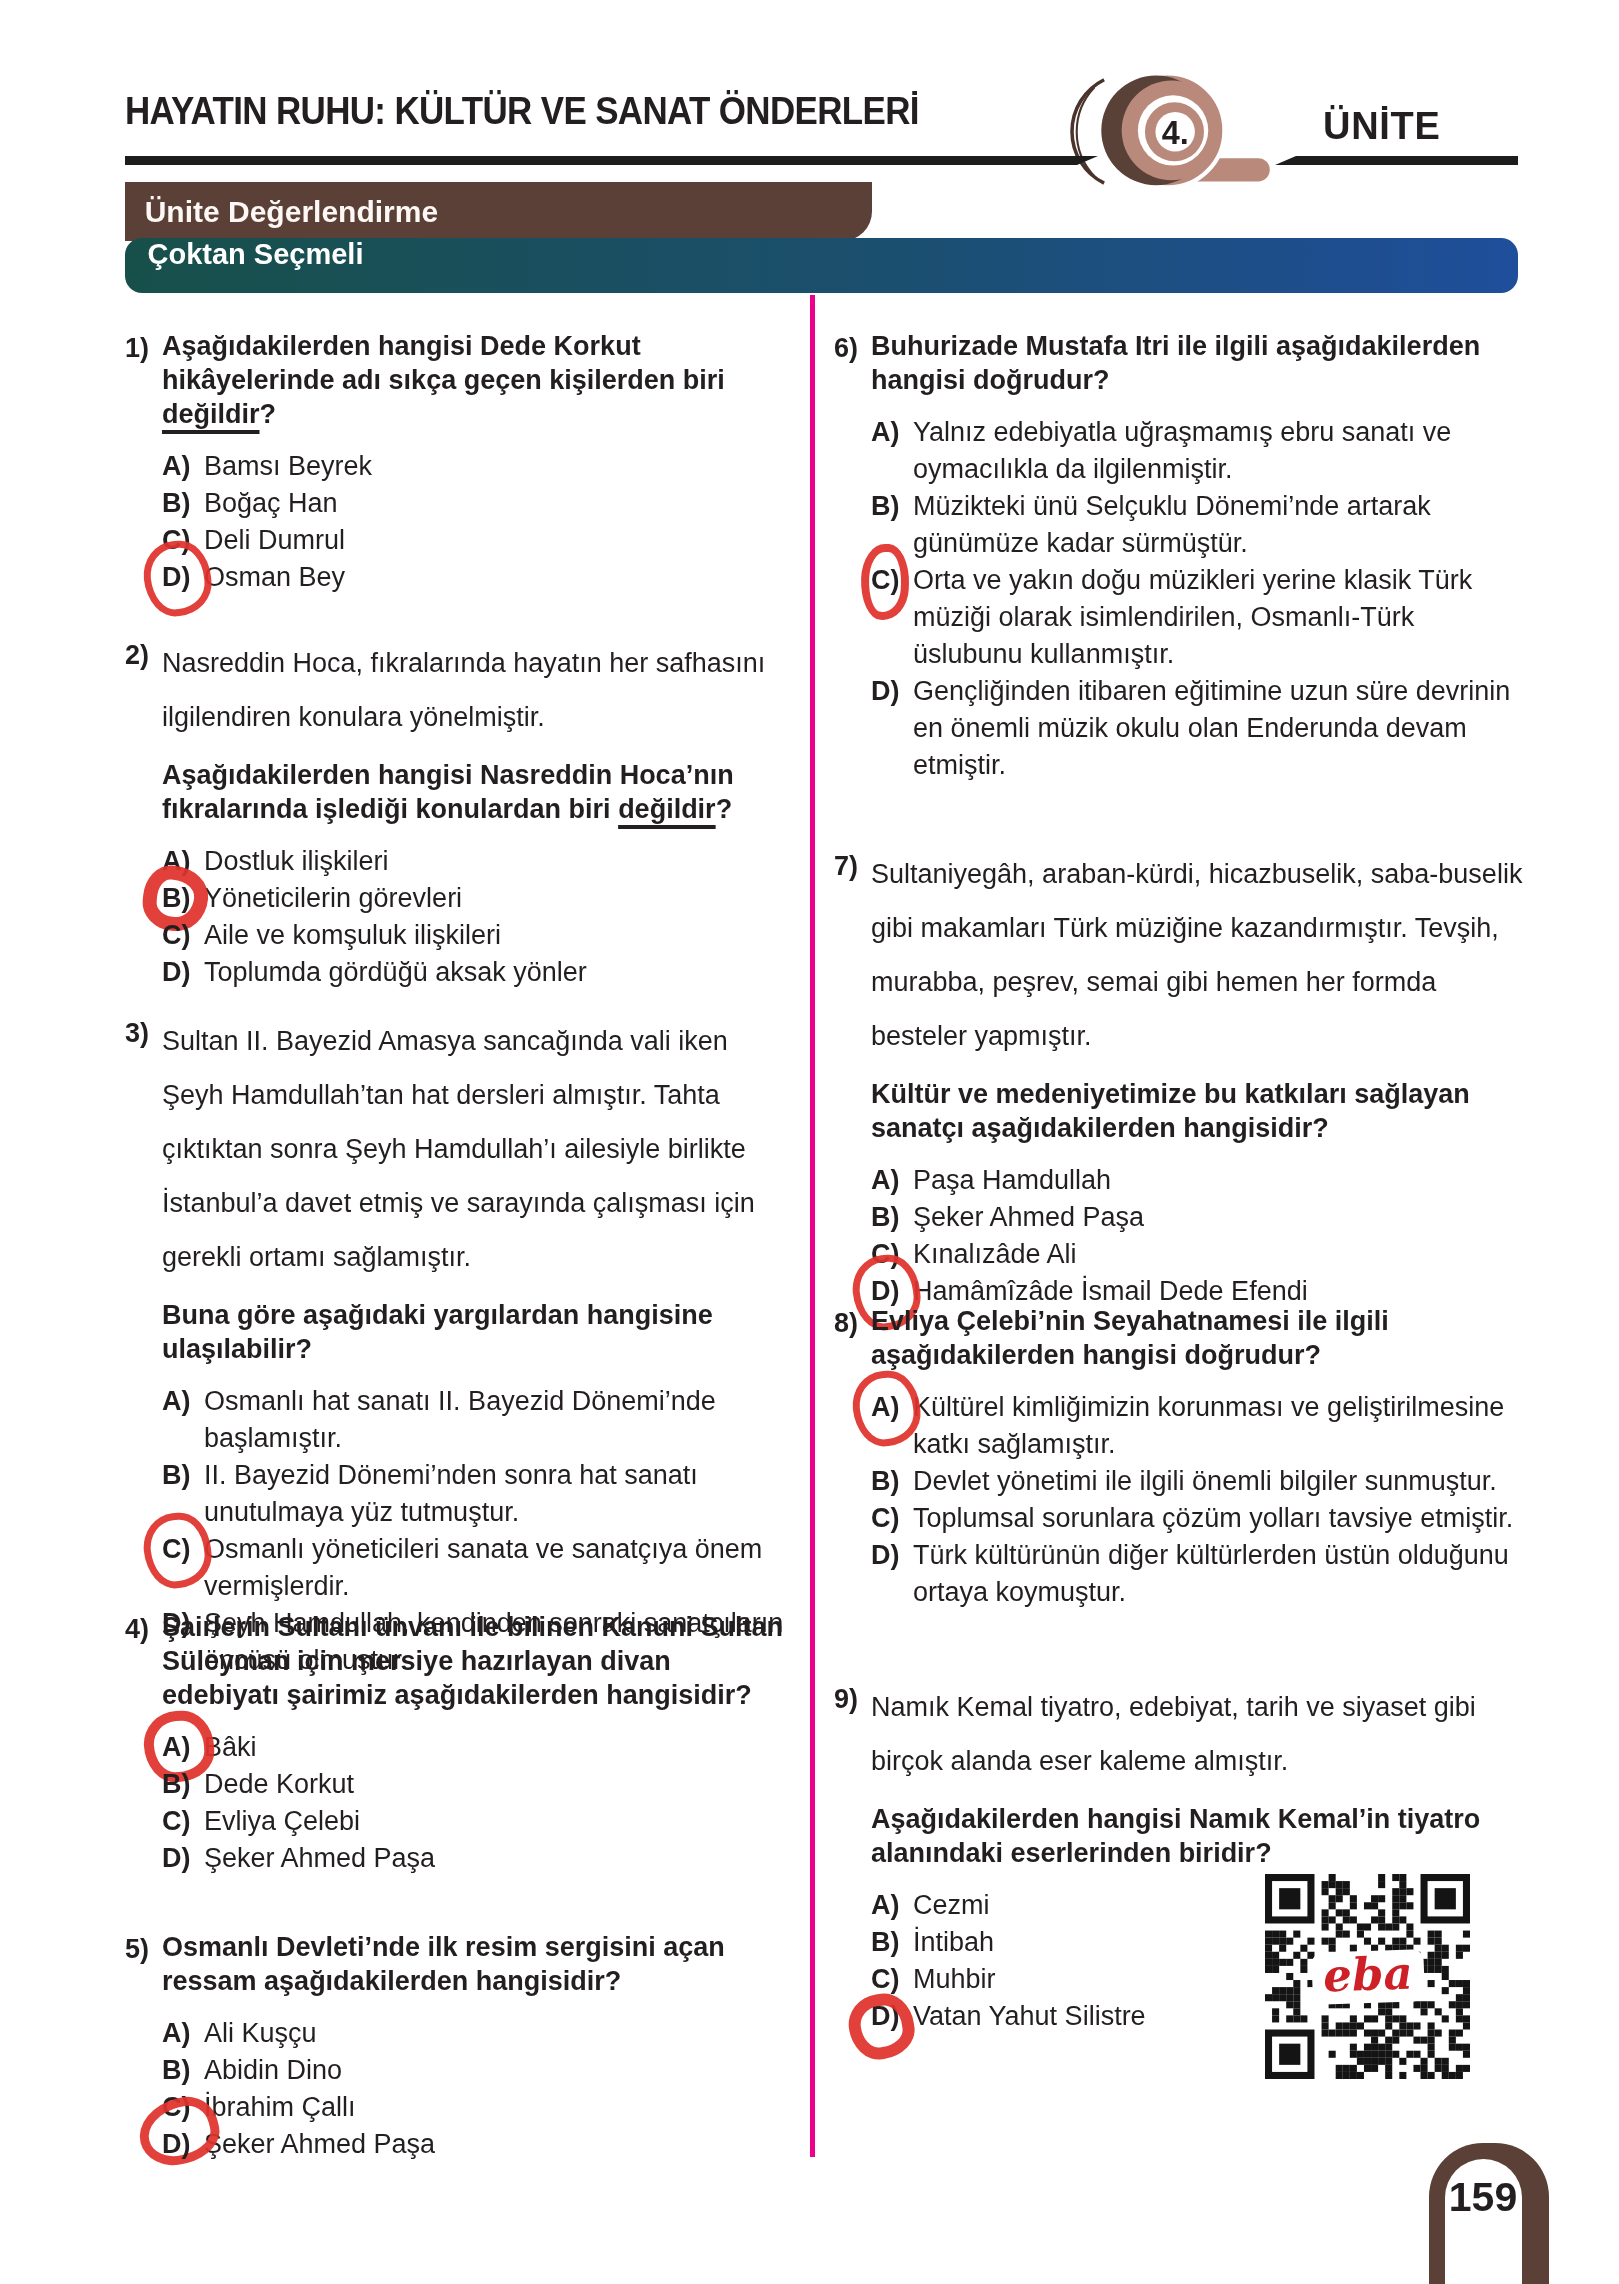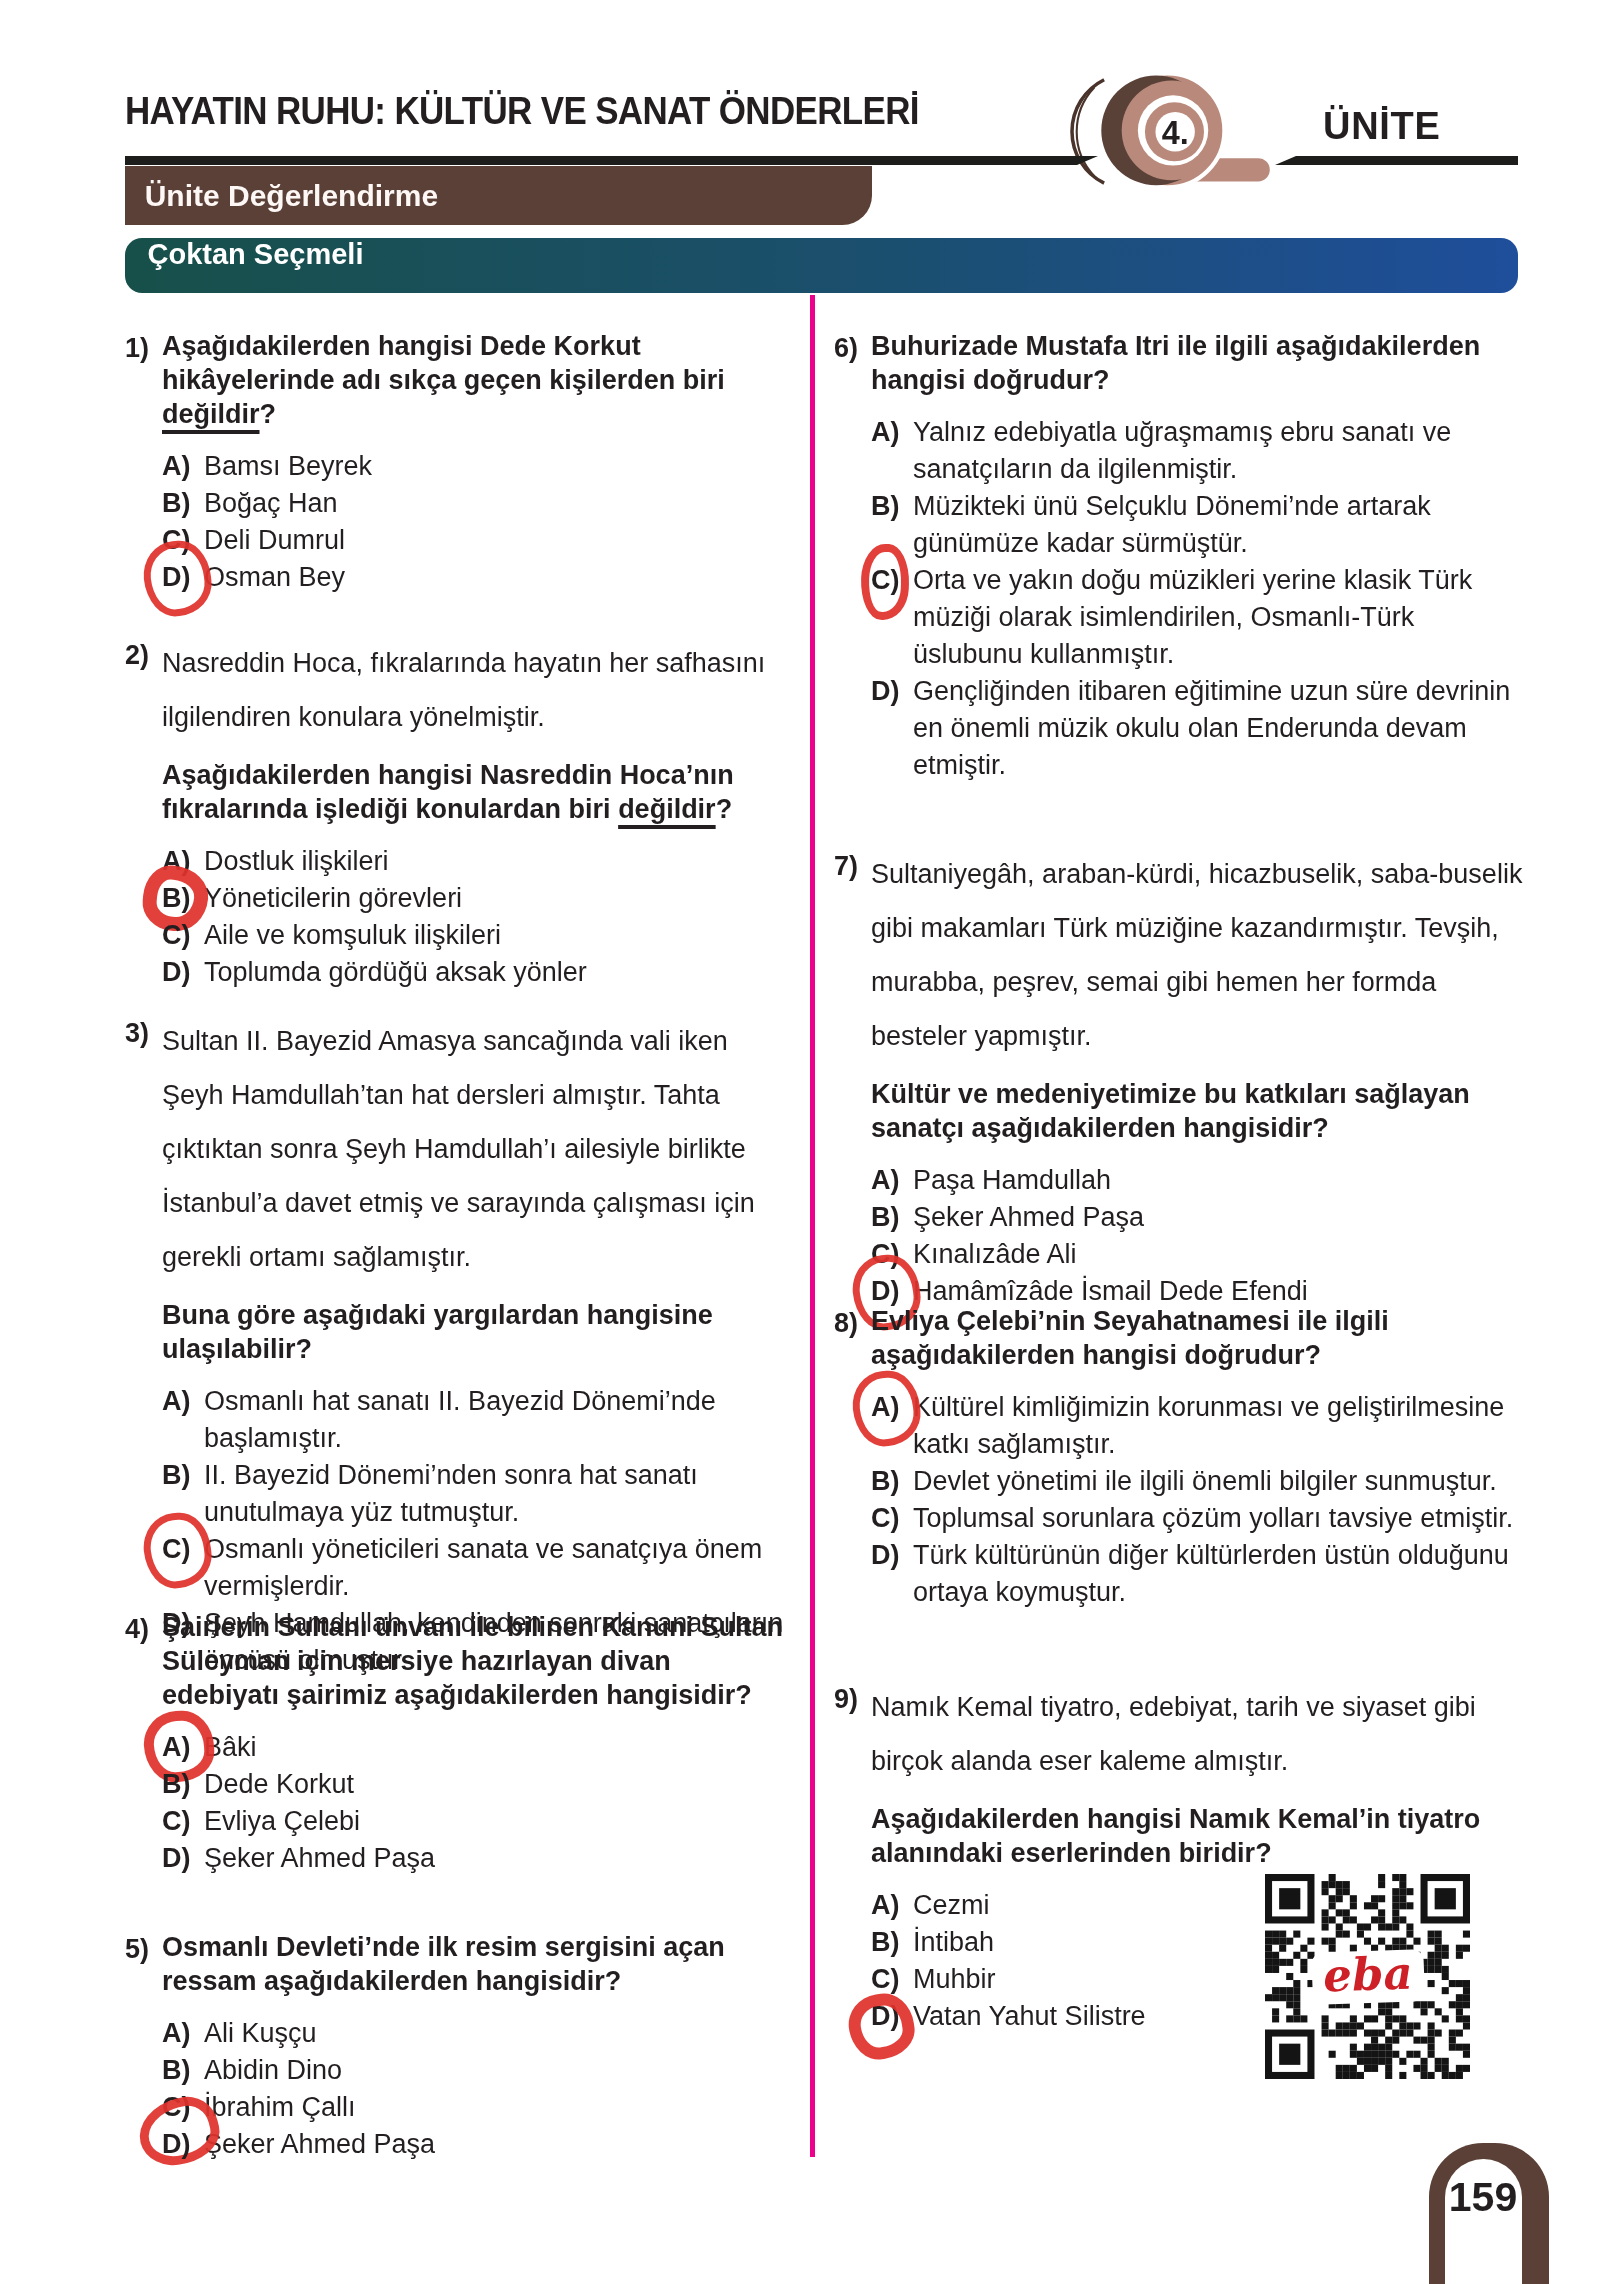--- a/index.html
+++ b/index.html
@@ -13,21 +13,21 @@
 
   
   .title{position:absolute;left:125px;top:90px;font-size:38px;font-weight:800;
          letter-spacing:-0.7px;transform:scaleX(.92);transform-origin:left;white-space:nowrap}
   .unit-word{position:absolute;left:1323px;top:105px;font-size:38px;font-weight:700;letter-spacing:0.7px}
   .rule{position:absolute;top:156px;height:9.1px;background:#1d1d1b}
   .rule-left{left:125px;width:973px;clip-path:polygon(0 0,100% 0,calc(100% - 21px) 100%,0 100%)}
   .rule-right{left:1275px;width:243px;clip-path:polygon(21px 0,100% 0,100% 100%,0 100%)}
   .spiral{position:absolute;left:1083px;top:62px;width:197px;height:141px;overflow:visible}
 
-  .tab-brown{position:absolute;left:125px;top:166px;width:747px;height:59px;background:var(--brown);
+  .tab-brown{position:absolute;left:125px;top:182px;width:747px;height:59px;background:var(--brown);
              border-bottom-right-radius:29.5px;display:flex;align-items:center;padding-left:19.7px;
              color:#fdf8f5;font-size:30px;font-weight:700}
   .bar-teal{position:absolute;left:125px;top:238px;width:1393px;height:55px;border-radius:17px;
             background:linear-gradient(90deg,var(--teal) 0%,#1b4f6f 55%,var(--blue) 100%);
             display:flex;padding-left:22.5px;color:#fff;font-size:29px;font-weight:700}
 
   
   .divider{position:absolute;left:810px;top:295px;width:4.9px;height:1862px;background:var(--magenta)}
 
   .q{position:absolute}
@@ -511,21 +511,21 @@
       </div>
     </article>
     <article class="q in-right" style="top: 329px;">
       <span class="q-num">6)</span>
       <div class="q-body">
 
         <p class="q-text"><span class="q-pre">Buhurizade Mustafa Itri ile ilgili aşağıdakilerden hangisi doğrudur?</span><span class="q-post"></span></p>
         <div class="opts">
           <div class="opt">
             <span class="opt-label">A)</span>
-            <span class="opt-text">Yalnız edebiyatla uğraşmamış ebru sanatı ve sanatçıların da ilgilenmiştir.</span>
+            <span class="opt-text">Yalnız edebiyatla uğraşmamış ebru sanatı ve oymacılıkla da ilgilenmiştir.</span>
           </div>
           <div class="opt">
             <span class="opt-label">B)</span>
             <span class="opt-text">Müzikteki ünü Selçuklu Dönemi’nde artarak günümüze kadar sürmüştür.</span>
           </div>
           <div class="opt">
             <span class="opt-label">C)<i class="mark ring-tall"></i></span>
             <span class="opt-text">Orta ve yakın doğu müzikleri yerine klasik Türk müziği olarak isimlendirilen, Osmanlı-Türk üslubunu kullanmıştır.</span>
           </div>
           <div class="opt">

